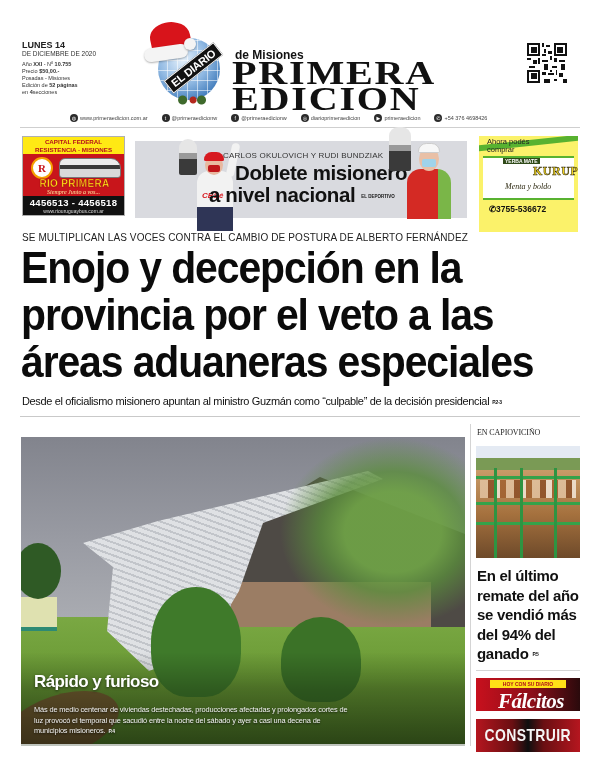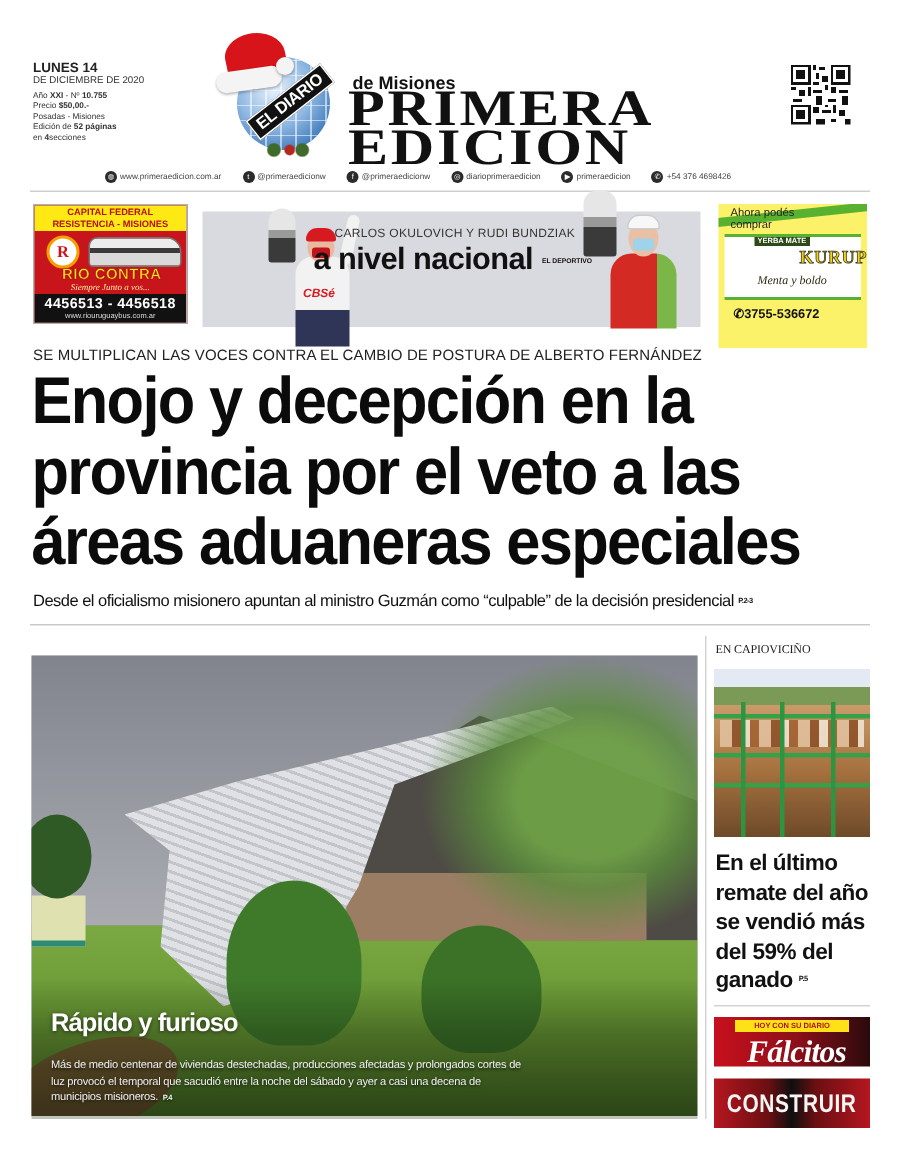--- a/index.html
+++ b/index.html
@@ -298,21 +298,21 @@
 </header>
 
 <div class="ad-rio">
   <div class="ad-rio-yellow">
     <div>CAPITAL FEDERAL</div>
     <div>RESISTENCIA - MISIONES</div>
   </div>
   <div class="ad-rio-mid">
     <div class="ad-rio-logo">R</div>
     <div class="ad-rio-bus"></div>
-    <div class="ad-rio-name">RIO CONTRA</div>
+    <div class="ad-rio-name">RIO PRIMERA</div>
   </div>
   <div class="ad-rio-slogan">Siempre Junto a vos...</div>
   <div class="ad-rio-black">
     <div class="ad-rio-phones">4456513 - 4456518</div>
     <div class="ad-rio-web">www.riouruguaybus.com.ar</div>
   </div>
 </div>
 
 <div class="teaser">
   <div class="teaser-bg"></div>
@@ -320,20 +320,21 @@
     <div class="trophy"></div>
     <div class="arm-up"></div>
     <div class="suit-white"></div>
     <div class="suit-logo">CBSé</div>
     <div class="head-red"></div>
     <div class="cap-red"></div>
     <div class="mask-red"></div>
   </div>
   <div class="teaser-kicker">CARLOS OKULOVICH Y RUDI BUNDZIAK</div>
   <div class="teaser-title">
+    <span class="l1">Doblete misionero</span>
     <span>a nivel nacional</span><span class="teaser-section">EL DEPORTIVO</span>
   </div>
   <div class="driver driver-right">
     <div class="trophy"></div>
     <div class="suit-redgreen"></div>
     <div class="head-right"></div>
     <div class="cap-white"></div>
     <div class="mask-blue"></div>
   </div>
 </div>
@@ -389,21 +390,21 @@
   <div class="ground2"></div>
   <div class="cattle"></div>
   <div class="fence-h" style="top:30px"></div>
   <div class="fence-h" style="top:56px"></div>
   <div class="fence-h" style="top:76px"></div>
   <div class="fence-v" style="left:18px"></div>
   <div class="fence-v" style="left:44px"></div>
   <div class="fence-v" style="left:78px"></div>
 </div>
 <div class="side-headline">
-  <span>En el último remate del año se vendió más del 59% del ganado</span><span class="side-page">P.5</span>
+  <span>En el último remate del año se vendió más del 94% del ganado</span><span class="side-page">P.5</span>
 </div>
 <div class="side-rule"></div>
 
 <div class="promo-falcitos">
   <div class="promo-falcitos-top">HOY CON SU DIARIO</div>
   <div class="promo-falcitos-name">Fálcitos</div>
 </div>
 <div class="promo-construir">
   <div class="promo-construir-name">CONSTRUIR</div>
 </div>

